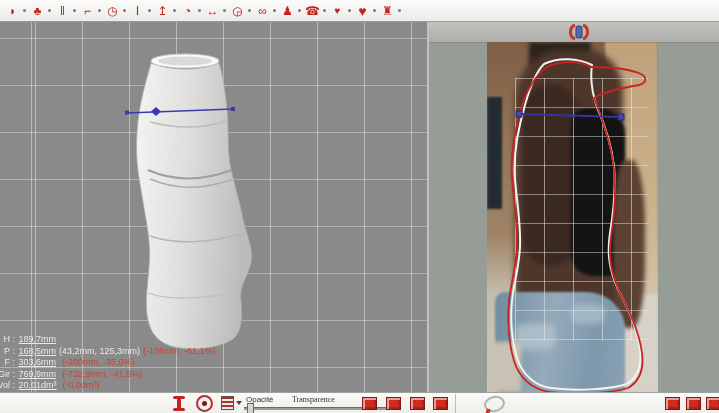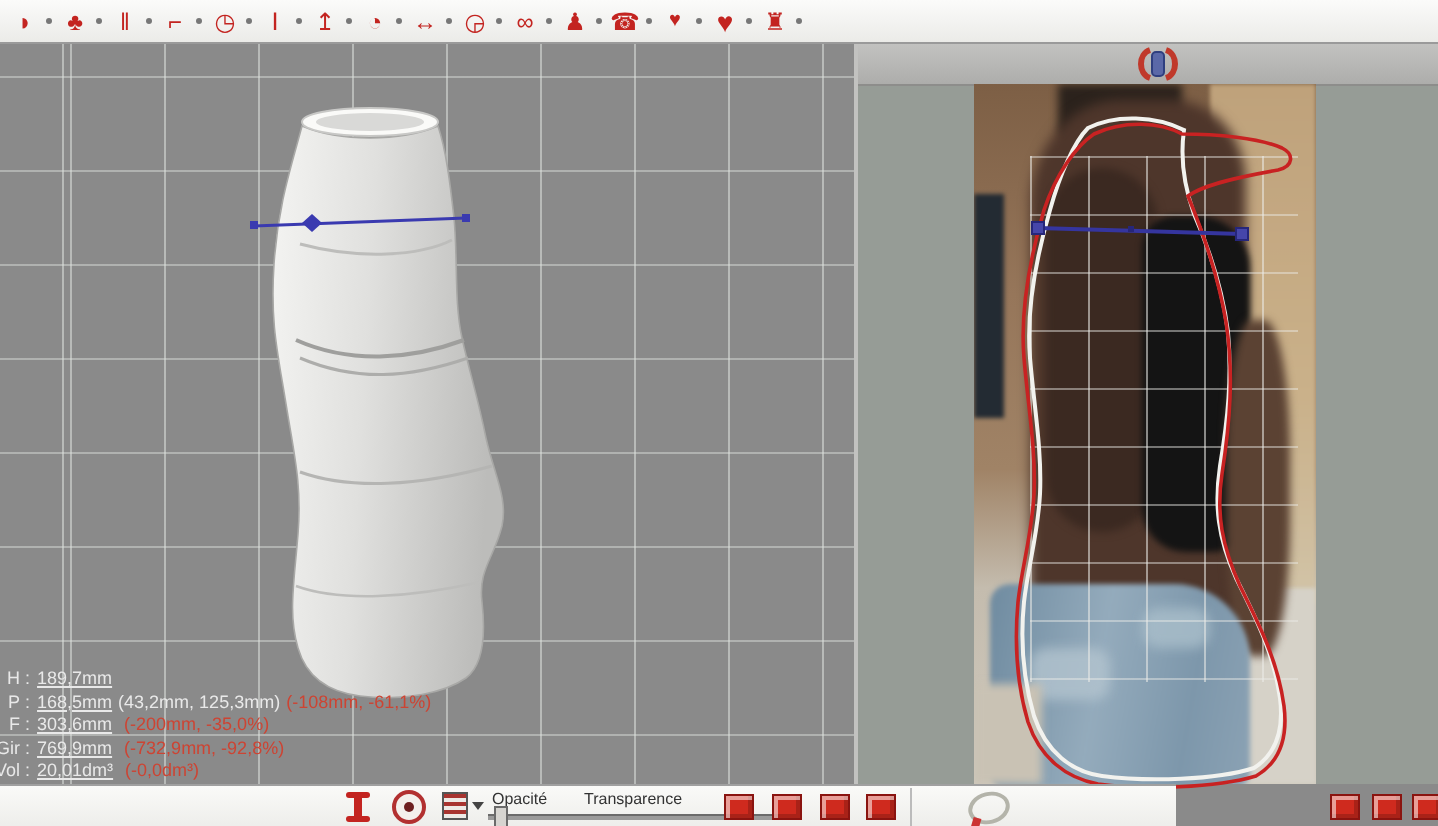--- a/index.html
+++ b/index.html
@@ -57,35 +57,35 @@
 
   
   #measurements{position:absolute;left:-6px;top:334px;z-index:5;font-size:9px;line-height:11.6px;
     color:#e9e9e9;white-space:nowrap;}
   .mline .mlabel{display:inline-block;width:16px;text-align:right;}
   .mline .mval{margin-left:1px;text-decoration:underline;}
   .mline .mextra{margin-left:3px;}
   .mline .mdelta{margin-left:3px;color:#cd4433;}
 
   
-  #bottom-toolbar{position:absolute;left:0;top:392px;width:588px;height:21px;
+  #bottom-toolbar{position:absolute;left:0;top:392px;width:719px;height:21px;
     background:linear-gradient(#fafaf8,#ededea);border-top:1px solid #a0a0a0;z-index:10;}
   .bt{position:absolute;cursor:pointer;}
   #bt-ibeam{left:173px;top:3px;width:12px;height:14px;}
   #bt-ibeam .v{position:absolute;left:4px;top:2px;width:4px;height:10px;background:#c32420;}
   #bt-ibeam .h1,#bt-ibeam .h2{position:absolute;left:0;width:12px;height:3px;background:#c32420;border-radius:2px;}
   #bt-ibeam .h1{top:0;} #bt-ibeam .h2{bottom:-1px;}
   #bt-eye{left:196px;top:2px;width:13px;height:13px;border:2px solid #b23030;border-radius:50%;background:#f4f0ec;}
   #bt-eye::after{content:"";position:absolute;left:4px;top:4px;width:5px;height:5px;background:#6d1f1f;border-radius:50%;}
   #bt-layers{left:221px;top:3px;width:11px;height:12px;border:1px solid #555;
     background:repeating-linear-gradient(to bottom,#a83430 0 2px,#eeeae6 2px 4px);}
   #bt-layers-dd{left:236px;top:8px;width:0;height:0;border-left:3px solid transparent;
     border-right:3px solid transparent;border-top:4px solid #444;}
   .bt-label{position:absolute;top:2px;font-size:8px;color:#333;cursor:default;}
-  #lbl-opacity{left:246px;} #lbl-transparency{left:292px;}
+  #lbl-opacity{left:246px;} #lbl-transparency{left:292px;font-family:Liberation Serif, serif;}
   #slider-track{position:absolute;left:244px;top:14px;width:146px;height:2px;background:#9a9a9a;border-top:1px solid #6a6a6a;}
   #slider-thumb{position:absolute;left:247px;top:10px;width:5px;height:10px;background:#d6d4d0;border:1px solid #6a6a6a;cursor:pointer;}
   .cube{position:absolute;top:4px;width:13px;height:11px;background:#cf2a1e;border:1px solid #8a1410;
     box-shadow:inset 2px 2px 0 rgba(255,255,255,.55), inset -2px -2px 0 rgba(0,0,0,.18);cursor:pointer;}
   #bt-ellipse{left:484px;top:3px;width:17px;height:12px;border:2px solid #b4b4aa;border-radius:50%;transform:rotate(-14deg);}
   #bt-ellipse::after{content:"";position:absolute;left:-2px;bottom:-4px;width:4px;height:7px;background:#c33;transform:rotate(30deg);}
   #bt-sep{position:absolute;left:455px;top:1px;width:1px;height:19px;background:#bbb;}
 </style>
 </head>
 <body>
@@ -246,21 +246,21 @@
     <div class="mline">
       <span class="mlabel">H</span><span> : </span><span class="mval">189,7mm</span><span class="mextra"></span><span class="mdelta"></span>
     </div>
     <div class="mline">
       <span class="mlabel">P</span><span> : </span><span class="mval">168,5mm</span><span class="mextra">(43,2mm, 125,3mm)</span><span class="mdelta">(-108mm, -61,1%)</span>
     </div>
     <div class="mline">
       <span class="mlabel">F</span><span> : </span><span class="mval">303,6mm</span><span class="mextra"></span><span class="mdelta">(-200mm, -35,0%)</span>
     </div>
     <div class="mline">
-      <span class="mlabel">Gir</span><span> : </span><span class="mval">769,9mm</span><span class="mextra"></span><span class="mdelta">(-732,9mm, -92,8%)</span>
+      <span class="mlabel">Gir</span><span> : </span><span class="mval">769,9mm</span><span class="mextra"></span><span class="mdelta">(-732,9mm, -41,5%)</span>
     </div>
     <div class="mline">
       <span class="mlabel">Vol</span><span> : </span><span class="mval">20,01dm³</span><span class="mextra"></span><span class="mdelta">(-0,0dm³)</span>
     </div>
   </div>
 
   <div id="bottom-toolbar">
     <div class="bt" id="bt-ibeam">
       <span class="h1"></span>
       <span class="v"></span>

